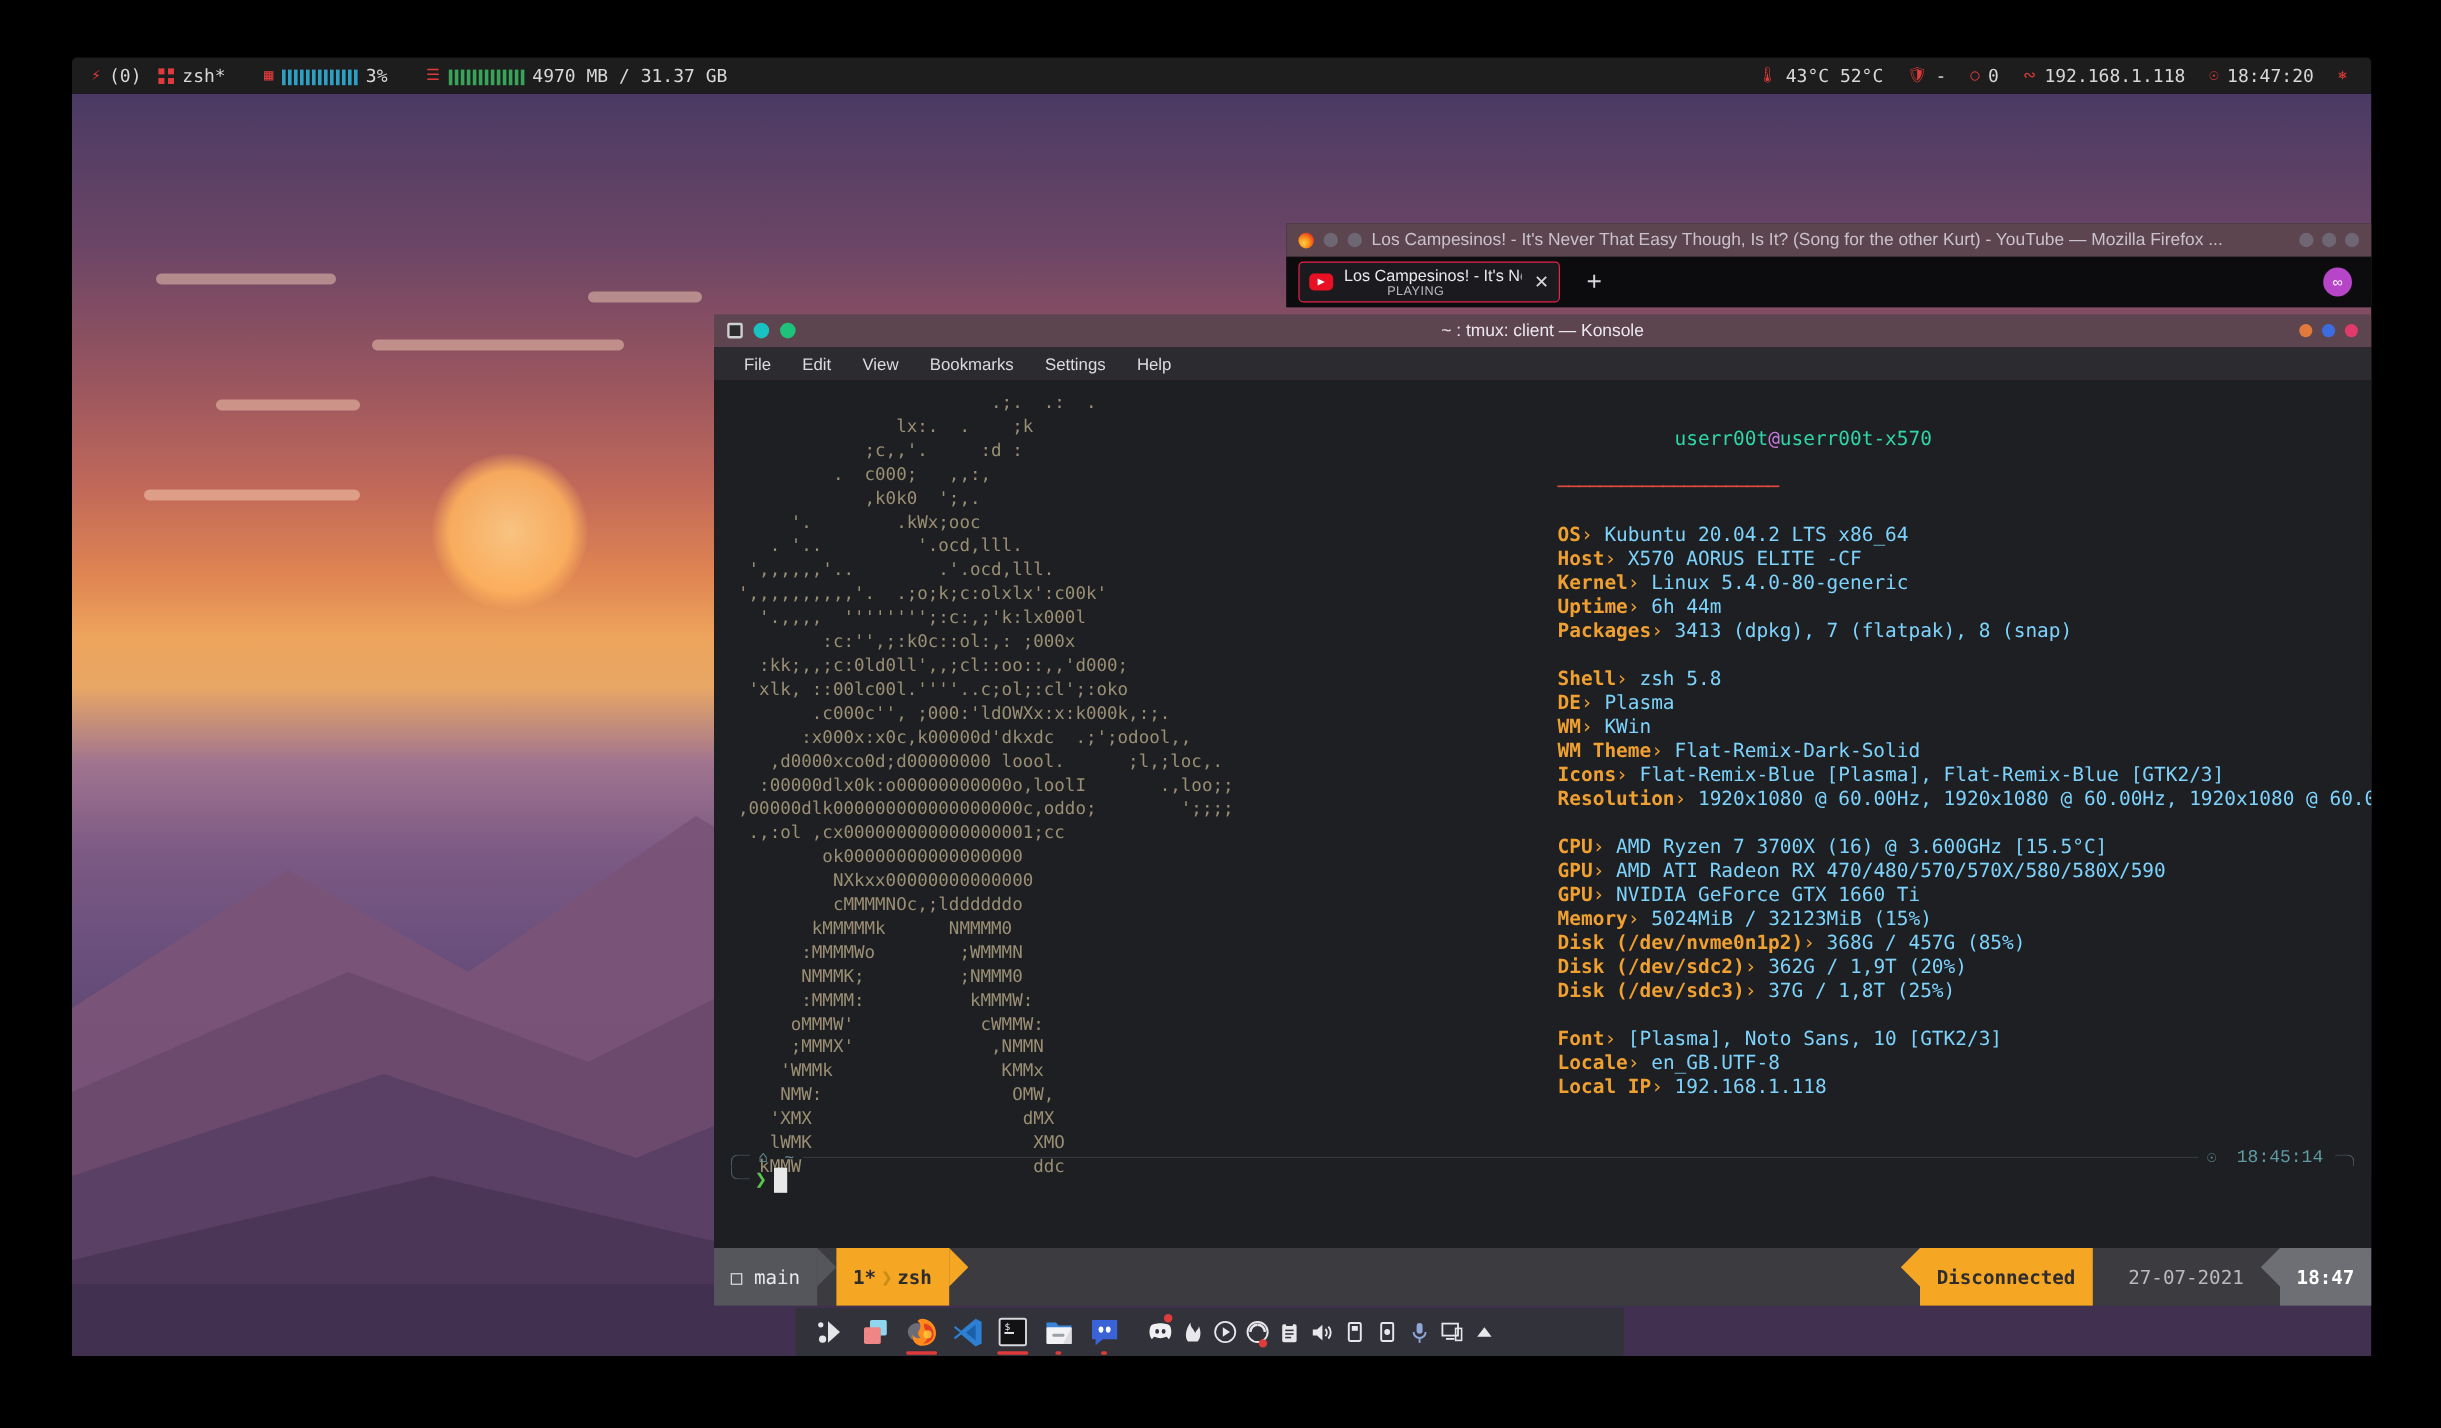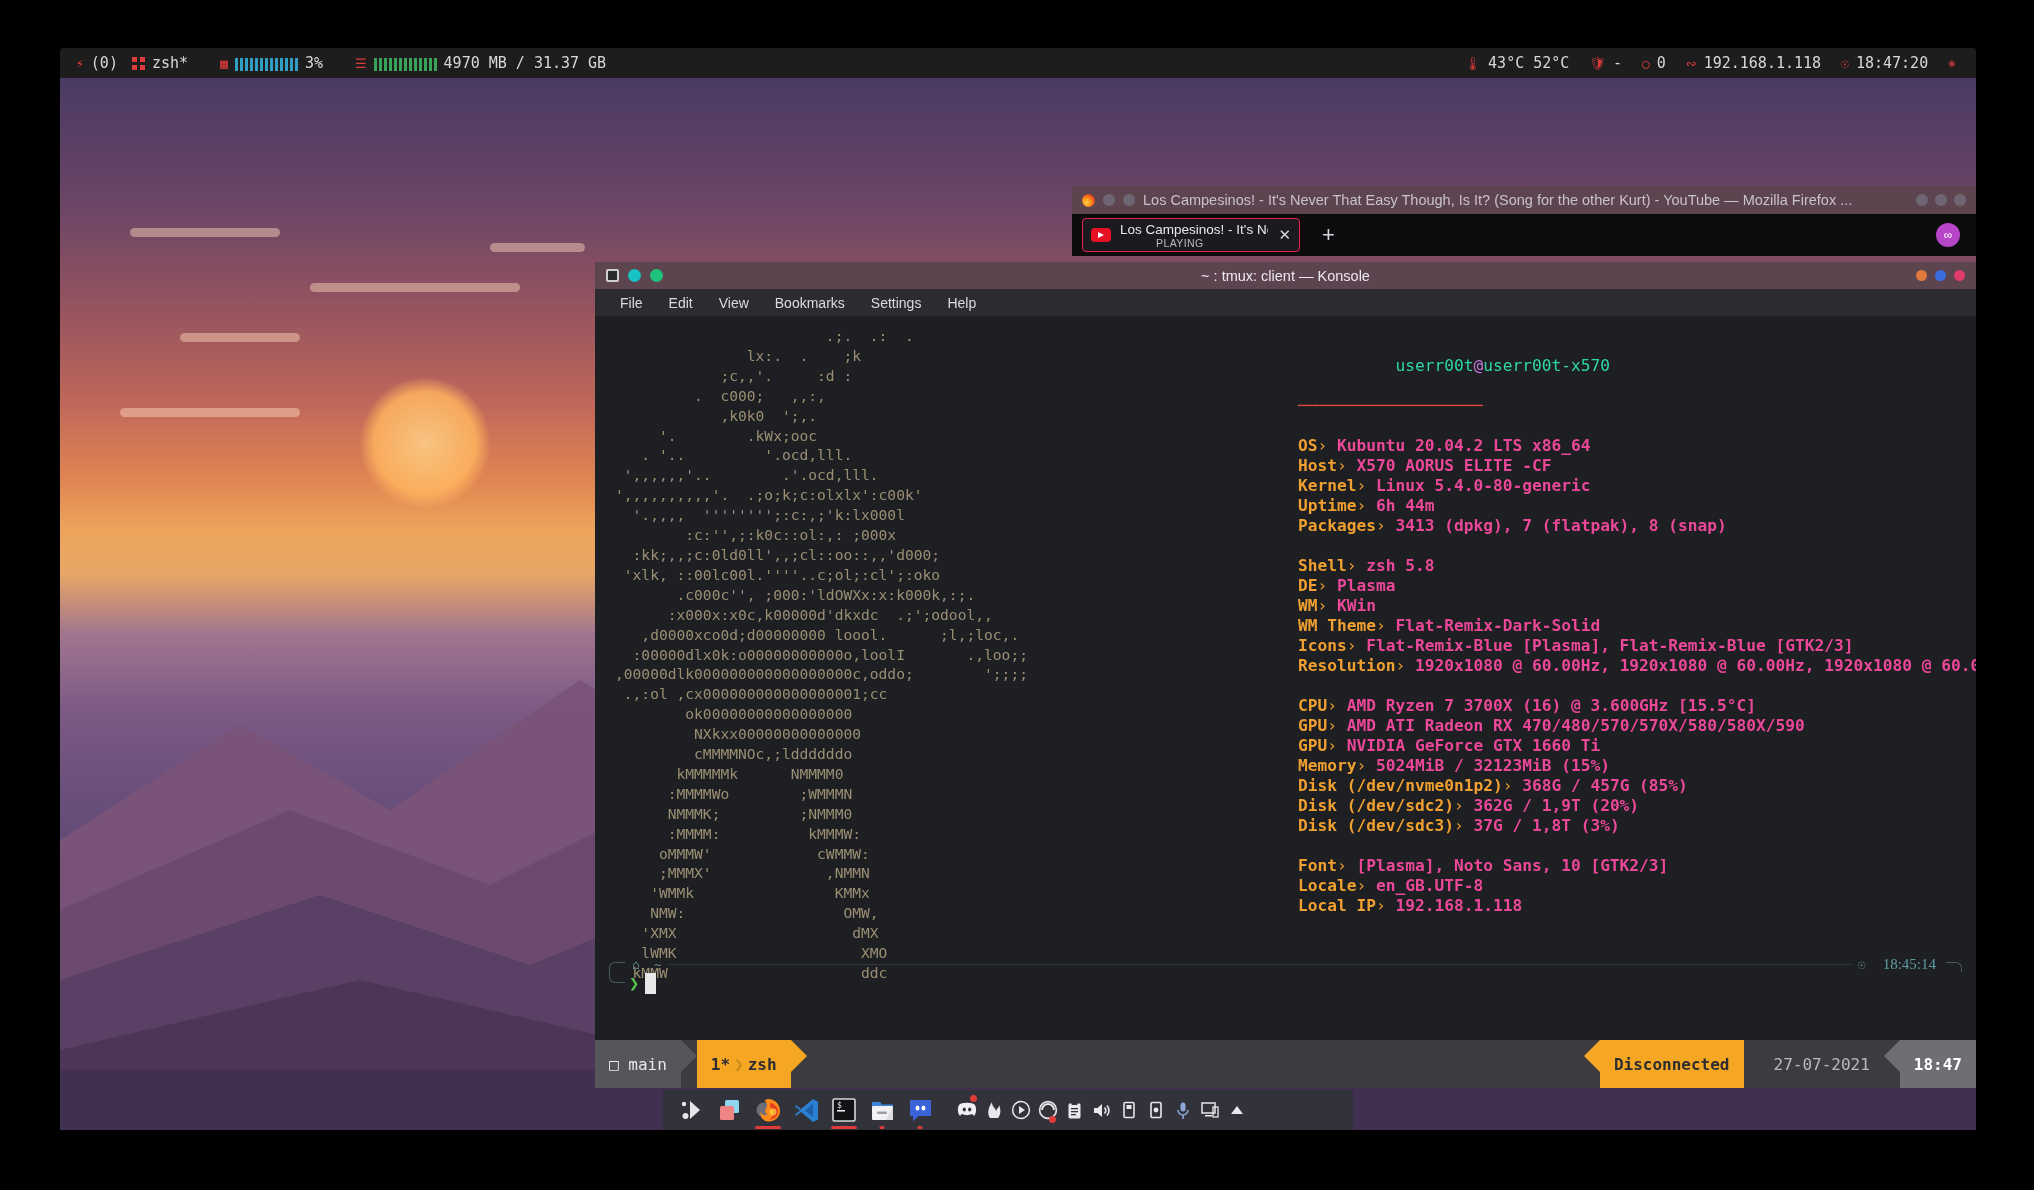--- a/index.html
+++ b/index.html
@@ -134,32 +134,32 @@
     color:#9a8f74; letter-spacing:0px;
   }
   .fetch { position:absolute; left:703px; top:20px; font-size:16.2px; line-height:20px; }
   .fetch .row { white-space:pre; }
   .f-user { color:#2fd6a8; }
   .f-at { color:#c678dd; }
   .f-host { color:#2fd6a8; }
   .f-rule { color:#e04b3c; letter-spacing:-1px; }
   .f-key { color:#f0a030; font-weight:bold; }
   .f-arrow { color:#f0a030; }
-  .f-val { color:#ec4899;font-weight:bold; }
+  .f-val { color:#7dd3fc; }
   .f-blank { height:20px; }
 
   .prompt-line {
     position:absolute; left:14px; right:14px; bottom:46px;
     font-size:15px; color:#6f8c93;
   }
   .pl-top { display:flex; align-items:center; height:16px; }
   .pl-corner-l { width:16px; border-top:1px solid #4a5b60; border-left:1px solid #4a5b60; border-top-left-radius:6px; height:10px; align-self:flex-end;}
   .pl-ico { color:#5f8b8f; font-size:13px; padding:0 7px; }
   .pl-rule { flex:1; height:1px; background:#33393c; }
-  .pl-clock { color:#5f9ba2; font-size:15px; padding:0 10px; font-family:Liberation Serif, serif;}
+  .pl-clock { color:#5f9ba2; font-size:15px; padding:0 10px; font-family:Liberation Mono, monospace;}
   .pl-corner-r { width:16px; border-top:1px solid #4a5b60; border-right:1px solid #4a5b60; border-top-right-radius:6px; height:10px; align-self:flex-end;}
   .pl-bot { display:flex; align-items:center; height:22px; }
   .pl-corner-b { width:16px; border-bottom:1px solid #4a5b60; border-left:1px solid #4a5b60; border-bottom-left-radius:6px; height:11px; align-self:flex-start;}
   .pl-caret { color:#5ac54f; font-size:17px; padding-left:4px; }
   .pl-cursor { width:11px; height:21px; background:#e8e8e8; margin-left:6px; }
 
   
   .seg { display:flex; align-items:center; padding:0 14px; white-space:nowrap; }
   .seg-main { background:#55555c; color:#e8e8ea; }
   .arrow-r { width:0;height:0;border-left:16px solid #55555c;border-top:16px solid transparent;border-bottom:16px solid transparent;}
@@ -392,21 +392,21 @@
         <div class="row"><span class="f-key">Icons</span><span class="f-arrow">›</span> <span class="f-val">Flat-Remix-Blue [Plasma], Flat-Remix-Blue [GTK2/3]</span></div>
         <div class="row"><span class="f-key">Resolution</span><span class="f-arrow">›</span> <span class="f-val">1920x1080 @ 60.00Hz, 1920x1080 @ 60.00Hz, 1920x1080 @ 60.00Hz</span></div>
         <div class="f-blank"></div>
 
         <div class="row"><span class="f-key">CPU</span><span class="f-arrow">›</span> <span class="f-val">AMD Ryzen 7 3700X (16) @ 3.600GHz [15.5°C]</span></div>
         <div class="row"><span class="f-key">GPU</span><span class="f-arrow">›</span> <span class="f-val">AMD ATI Radeon RX 470/480/570/570X/580/580X/590</span></div>
         <div class="row"><span class="f-key">GPU</span><span class="f-arrow">›</span> <span class="f-val">NVIDIA GeForce GTX 1660 Ti</span></div>
         <div class="row"><span class="f-key">Memory</span><span class="f-arrow">›</span> <span class="f-val">5024MiB / 32123MiB (15%)</span></div>
         <div class="row"><span class="f-key">Disk (/dev/nvme0n1p2)</span><span class="f-arrow">›</span> <span class="f-val">368G / 457G (85%)</span></div>
         <div class="row"><span class="f-key">Disk (/dev/sdc2)</span><span class="f-arrow">›</span> <span class="f-val">362G / 1,9T (20%)</span></div>
-        <div class="row"><span class="f-key">Disk (/dev/sdc3)</span><span class="f-arrow">›</span> <span class="f-val">37G / 1,8T (3%)</span></div>
+        <div class="row"><span class="f-key">Disk (/dev/sdc3)</span><span class="f-arrow">›</span> <span class="f-val">37G / 1,8T (25%)</span></div>
         <div class="f-blank"></div>
 
         <div class="row"><span class="f-key">Font</span><span class="f-arrow">›</span> <span class="f-val">[Plasma], Noto Sans, 10 [GTK2/3]</span></div>
         <div class="row"><span class="f-key">Locale</span><span class="f-arrow">›</span> <span class="f-val">en_GB.UTF-8</span></div>
         <div class="row"><span class="f-key">Local IP</span><span class="f-arrow">›</span> <span class="f-val">192.168.1.118</span></div>
       </div>
 
       <div class="prompt-line">
         <div class="pl-top">
           <span class="pl-corner-l"></span>

